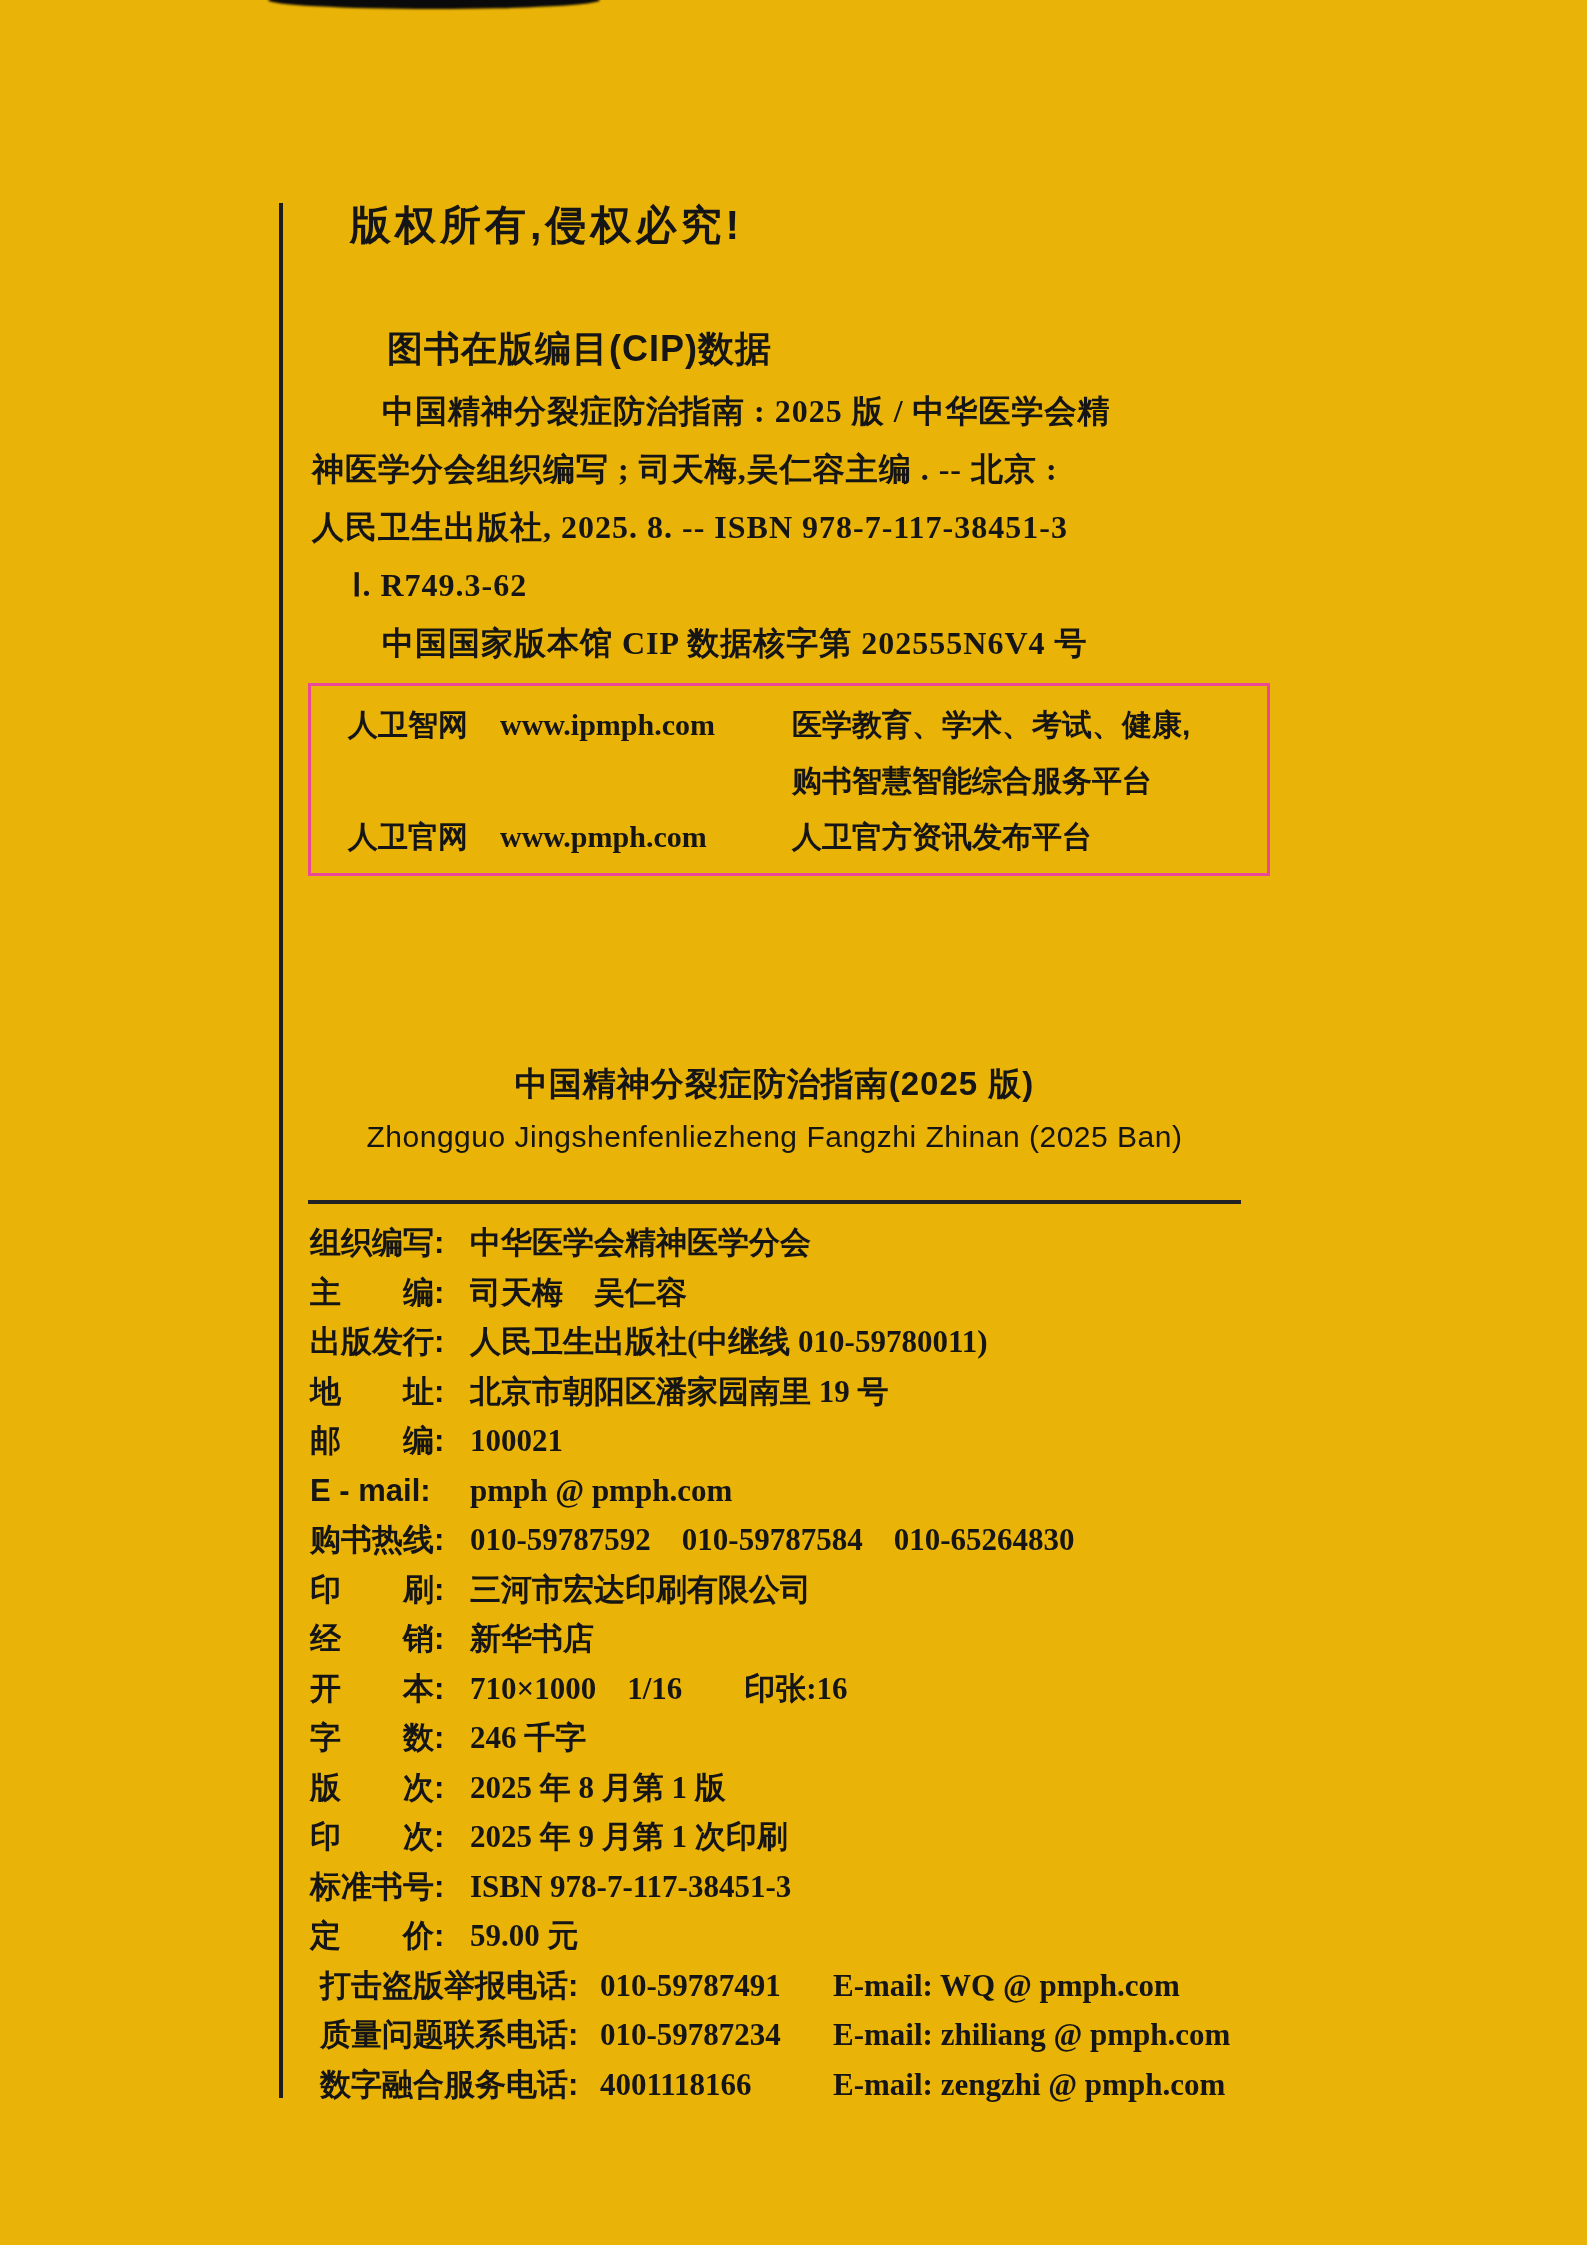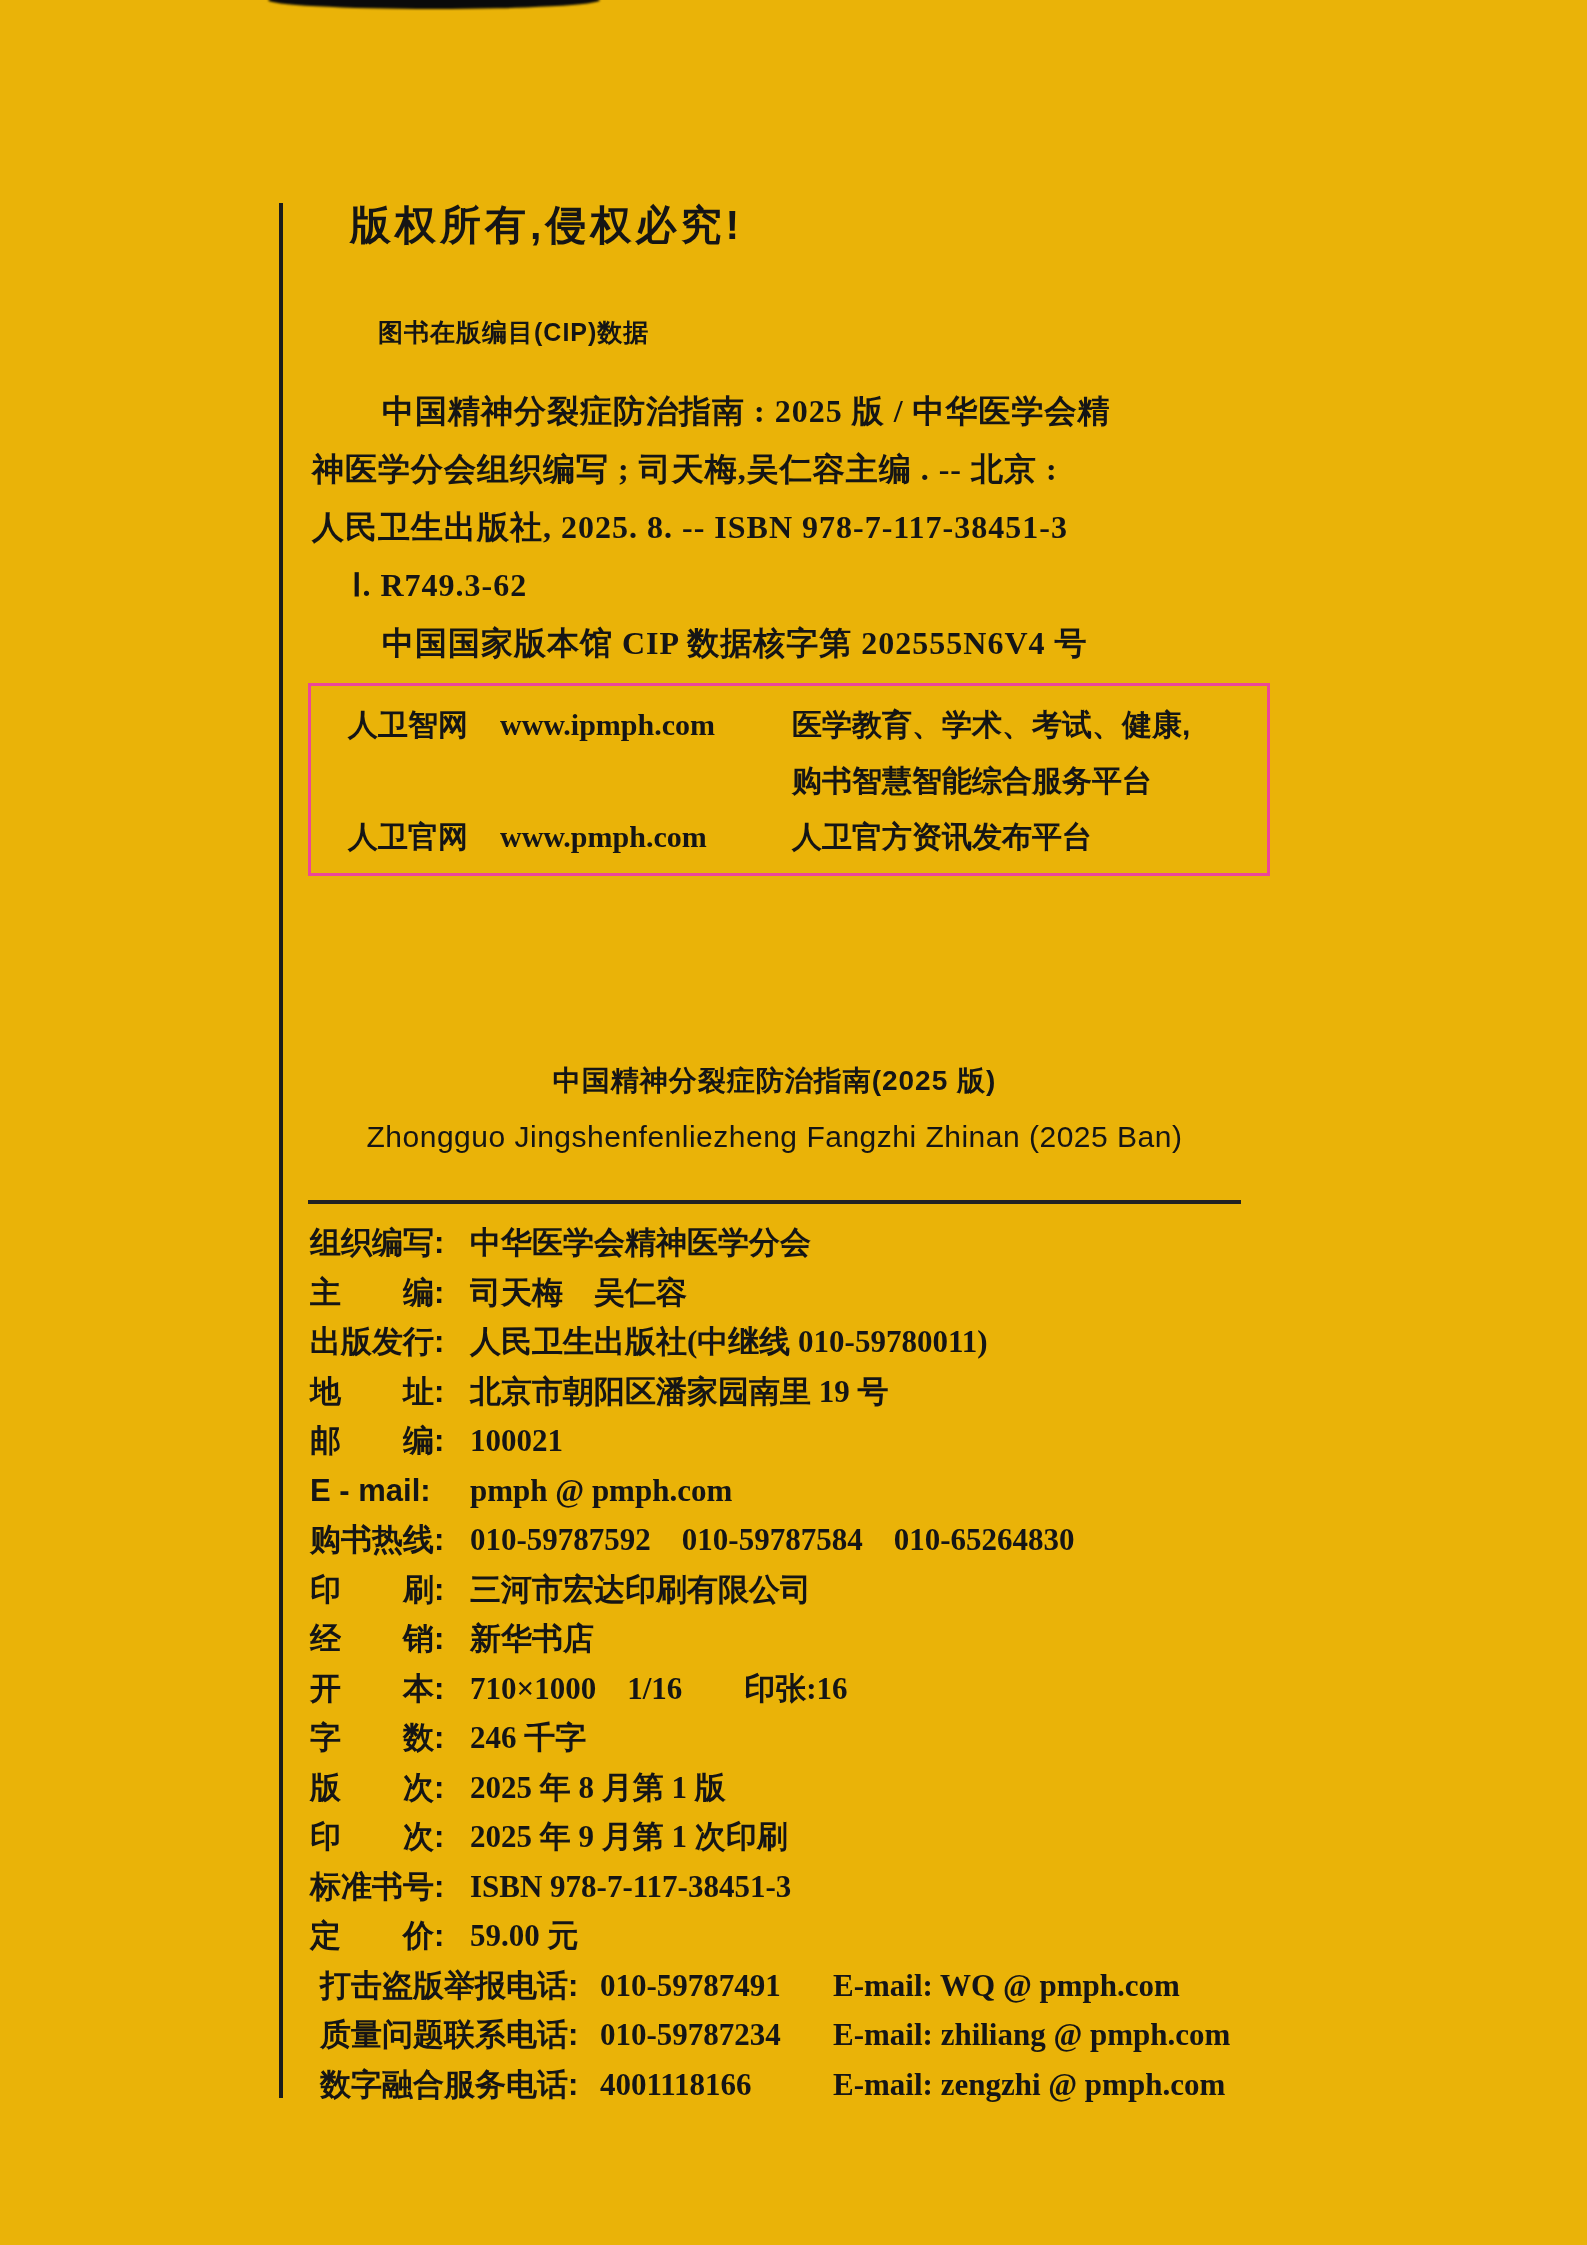--- a/index.html
+++ b/index.html
@@ -20,22 +20,22 @@
   
   .left-rule{
     position:absolute;left:279px;top:203px;width:4px;height:1895px;
     background:#1c1c1c;
   }
   .notice{
     position:absolute;left:350px;top:198px;margin:0;
     font-size:41px;font-weight:700;letter-spacing:4px;
   }
   .cip-heading{
-    position:absolute;left:378px;top:316px;margin:0;
-    font-size:25px;font-weight:700;letter-spacing:1px;
+    position:absolute;left:378px;top:316px;margin:9px;
+    font-size:36px;font-weight:700;letter-spacing:1px;
   }
   .cip-block{
     position:absolute;left:312px;top:382px;width:960px;
     font-family:"Liberation Serif", serif;
     font-size:32px;font-weight:600;line-height:58px;
     letter-spacing:1px;
   }
   .cip-line.indent2{padding-left:70px;}
   .cip-line.indent1{padding-left:40px;}
   .services-box{
@@ -44,21 +44,21 @@
     display:grid;
     grid-template-columns:152px 292px auto;
     grid-auto-rows:56px;
     align-items:center;
     padding:11px 0 0 37px;
     font-size:30px;font-weight:700;
   }
   .services-box .svc-url{font-family:"Liberation Serif", serif;font-weight:700;}
   .book-title{
     position:absolute;left:308px;top:1062px;width:933px;margin:0;
-    text-align:center;font-size:28px;font-weight:700;letter-spacing:1px;
+    text-align:center;font-size:33px;font-weight:700;letter-spacing:1px;
   }
   .pinyin{
     position:absolute;left:308px;top:1120px;width:933px;
     text-align:center;font-size:30px;font-weight:500;letter-spacing:0.5px;
   }
   .title-rule{
     position:absolute;left:308px;top:1200px;width:933px;height:4px;
     background:#222;border:none;margin:0;
   }
   .info-list{

